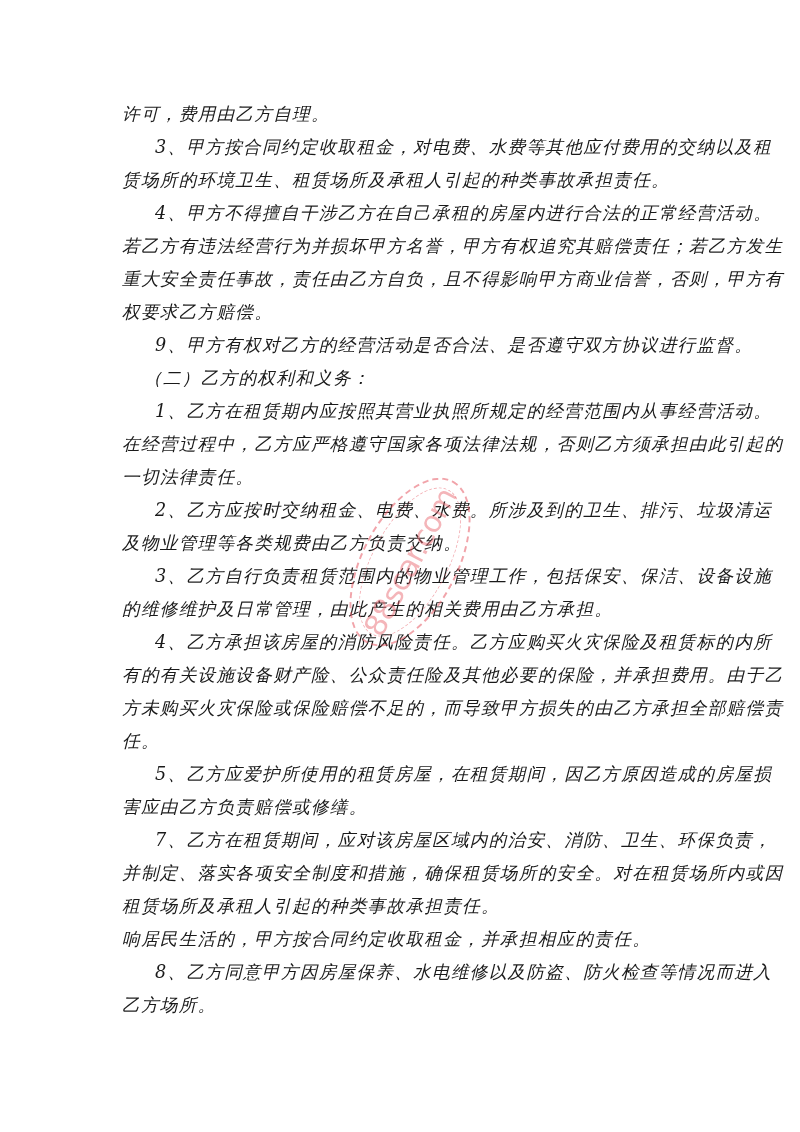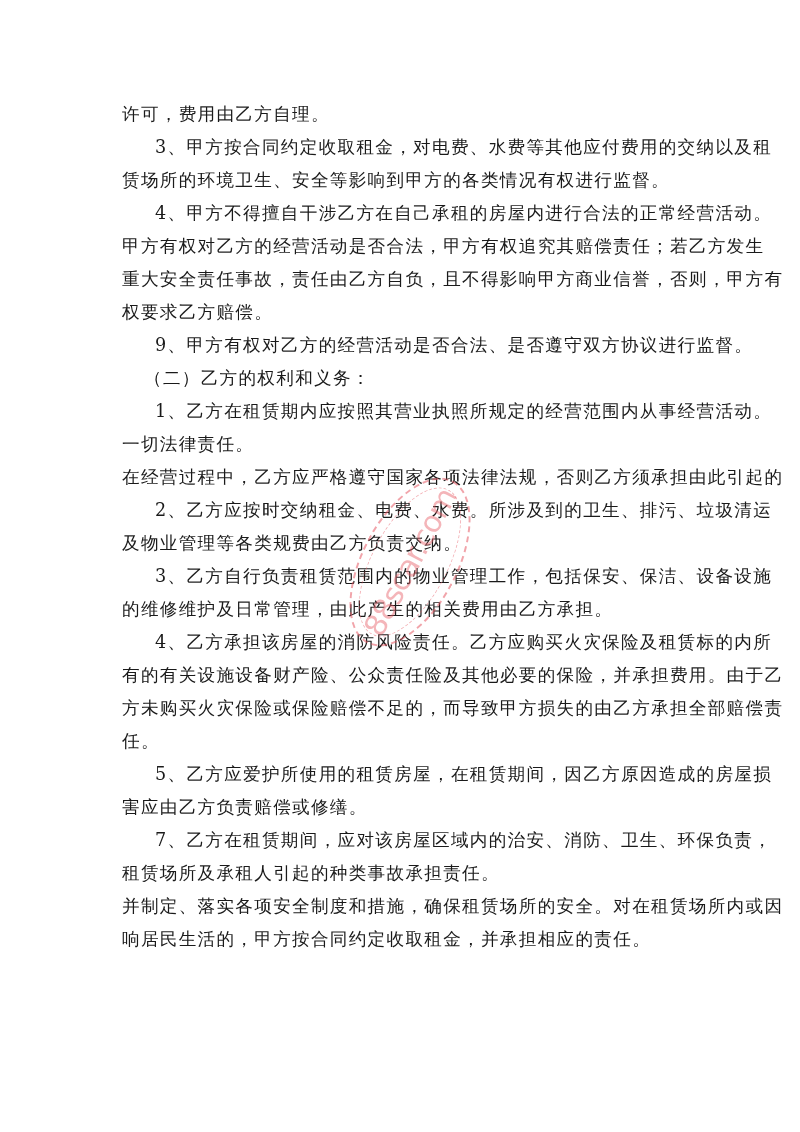--- a/index.html
+++ b/index.html
@@ -3,21 +3,21 @@
   <meta charset="utf-8">
   <style>
     html, body { margin: 0; padding: 0; background: #ffffff; }
     body { width: 800px; height: 1132px; position: relative; overflow: hidden; }
     .page {
       position: absolute; left: 0; top: 0; width: 800px; height: 1132px; background: #ffffff;
     }
     .content {
       position: absolute; left: 122px; top: 98px; width: 560px;
       font-family: "DejaVu Serif", "Liberation Serif", serif;
-      font-size: 17.6px; color: #1a1a1a;
+      font-size: 17.6px; color: #1a1a1a; font-style: italic;
     }
     .line {
       height: 33px; line-height: 33px; white-space: nowrap; letter-spacing: 1.3px;
     }
     .indent { padding-left: 33px; }
     .heading-indent { padding-left: 22px; }
     .stamp {
       position: absolute; left: 362px; top: 470px; width: 92px; height: 180px;
       border: 2px dashed rgba(230, 90, 100, 0.55); border-radius: 50%;
       transform: rotate(28deg); pointer-events: none;
@@ -33,43 +33,45 @@
       color: rgba(230, 90, 100, 0.45); white-space: nowrap; letter-spacing: -1px;
     }
   </style>
 </head>
 <body>
 
 <div class="page">
   <div class="content">
     <div class="line">许可，费用由乙方自理。</div>
     <div class="line indent">3、甲方按合同约定收取租金，对电费、水费等其他应付费用的交纳以及租</div>
-    <div class="line">赁场所的环境卫生、安全等影响到甲方的各类情况有权进行监督。</div>
+    <div class="line">赁场所的环境卫生、租赁场所及承租人引起的种类事故承担责任。</div>
     <div class="line indent">4、甲方不得擅自干涉乙方在自己承租的房屋内进行合法的正常经营活动。</div>
-    <div class="line">甲方有权对乙方的经营活动是否合法，甲方有权追究其赔偿责任；若乙方发生</div>
+    <div class="line">若乙方有违法经营行为并损坏甲方名誉，甲方有权追究其赔偿责任；若乙方发生</div>
     <div class="line">重大安全责任事故，责任由乙方自负，且不得影响甲方商业信誉，否则，甲方有</div>
     <div class="line">权要求乙方赔偿。</div>
     <div class="line indent">9、甲方有权对乙方的经营活动是否合法、是否遵守双方协议进行监督。</div>
     <div class="line heading-indent">（二）乙方的权利和义务：</div>
     <div class="line indent">1、乙方在租赁期内应按照其营业执照所规定的经营范围内从事经营活动。</div>
+    <div class="line">在经营过程中，乙方应严格遵守国家各项法律法规，否则乙方须承担由此引起的</div>
     <div class="line">一切法律责任。</div>
-    <div class="line">在经营过程中，乙方应严格遵守国家各项法律法规，否则乙方须承担由此引起的</div>
     <div class="line indent">2、乙方应按时交纳租金、电费、水费。所涉及到的卫生、排污、垃圾清运</div>
     <div class="line">及物业管理等各类规费由乙方负责交纳。</div>
     <div class="line indent">3、乙方自行负责租赁范围内的物业管理工作，包括保安、保洁、设备设施</div>
     <div class="line">的维修维护及日常管理，由此产生的相关费用由乙方承担。</div>
     <div class="line indent">4、乙方承担该房屋的消防风险责任。乙方应购买火灾保险及租赁标的内所</div>
     <div class="line">有的有关设施设备财产险、公众责任险及其他必要的保险，并承担费用。由于乙</div>
     <div class="line">方未购买火灾保险或保险赔偿不足的，而导致甲方损失的由乙方承担全部赔偿责</div>
     <div class="line">任。</div>
     <div class="line indent">5、乙方应爱护所使用的租赁房屋，在租赁期间，因乙方原因造成的房屋损</div>
     <div class="line">害应由乙方负责赔偿或修缮。</div>
     <div class="line indent">7、乙方在租赁期间，应对该房屋区域内的治安、消防、卫生、环保负责，</div>
+    <div class="line">并制定、落实各项安全制度和措施，确保租赁场所的安全。对在租赁场所内或因</div>
     <div class="line">租赁场所及承租人引起的种类事故承担责任。</div>
-    <div class="line">并制定、落实各项安全制度和措施，确保租赁场所的安全。对在租赁场所内或因</div>
     <div class="line">响居民生活的，甲方按合同约定收取租金，并承担相应的责任。</div>
+    <div class="line indent">8、乙方同意甲方因房屋保养、水电维修以及防盗、防火检查等情况而进入</div>
+    <div class="line">乙方场所。</div>
   </div>
 
   <div class="stamp">
     <div class="stamp-inner"></div>
     <div class="stamp-text">88scar.com</div>
   </div>
 </div>
 
 </body></html>

